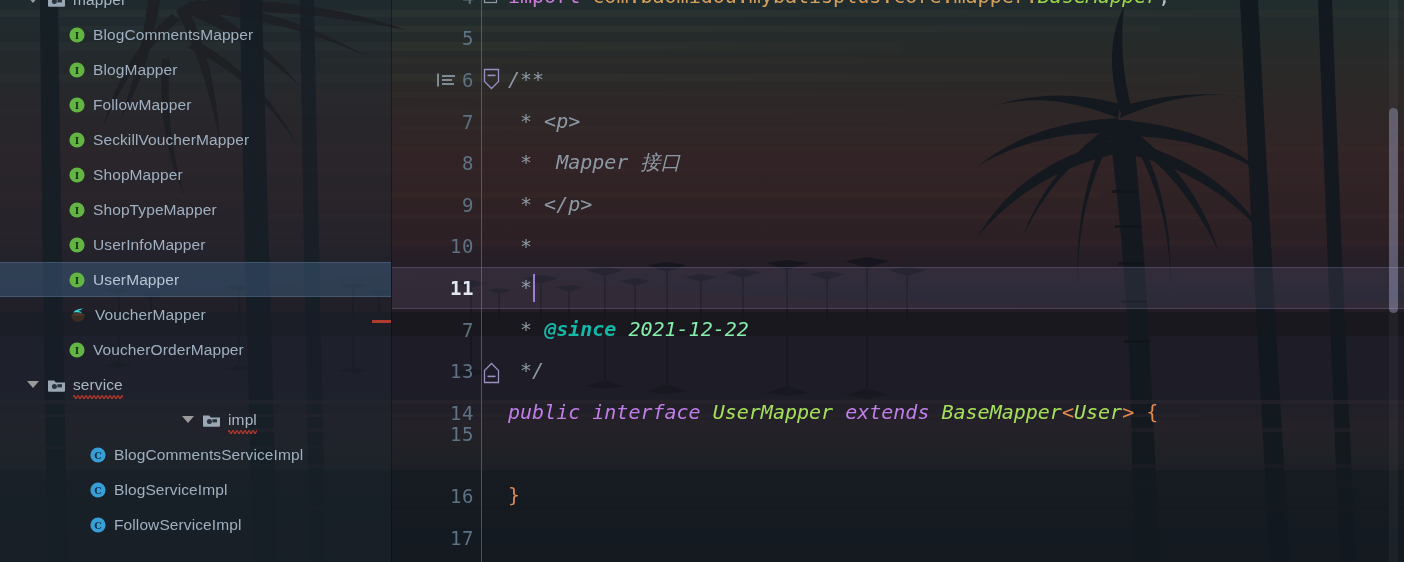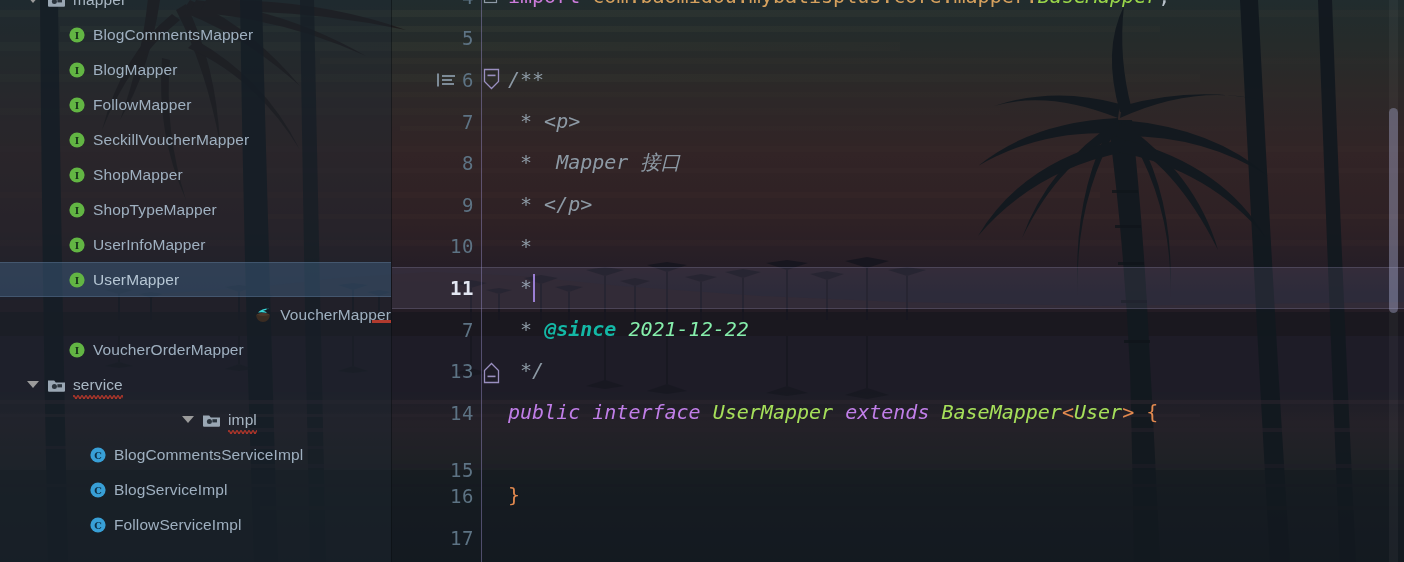--- a/index.html
+++ b/index.html
@@ -496,21 +496,21 @@
         <div class="tree-row selected" style="position: absolute; left: 0px; right: 0px; top: 262px; padding-left: 47px;">
           <span class="twisty hidden" style="margin-right: 8px;"></span>
           <span style="display: flex; align-items: center;">
             <svg class="ico" width="18" height="18" viewBox="0 0 18 18">
               <circle cx="9" cy="9" r="7.6" fill="#62b543"></circle>
               <text x="9" y="12.6" text-anchor="middle" font-family="DejaVu Serif, serif" font-size="9.5" font-weight="700" fill="#16301a">I</text>
             </svg>
           </span>
           <span class="tree-label">UserMapper</span>
         </div>
-        <div class="tree-row" style="position: absolute; left: 0px; right: 0px; top: 297px; padding-left: 22px; justify-content: flex-end;">
+        <div class="tree-row" style="position: absolute; left: 0px; right: 0px; top: 297px; padding-left: 47px;">
           <span class="twisty hidden" style="margin-right: 8px;"></span>
           <span style="display: flex; align-items: center;">
             <svg class="ico" width="20" height="18" viewBox="0 0 20 18">
               <path d="M3 9 q7 -4 14 0 q-1 7 -7 7 q-6 0 -7 -7z" fill="#3a2c22"></path>
               <path d="M3.5 8.6 q7 -3.6 13.4 0 q-6.8 3 -13.4 0z" fill="#4b382b"></path>
               <path d="M5 6.6 q4 -4.4 11 -4.2 q-3.2 2 -6 2.4 q2.6 .6 4 2.2 q-4.6 -1.2 -9 -.4z" fill="#39d6d6"></path>
               <circle cx="14.6" cy="3.2" r="1" fill="#16262b"></circle>
             </svg>
           </span>
           <span class="tree-label">VoucherMapper</span>
@@ -692,21 +692,21 @@
           </div>
           <div class="code"><span class="t-comment"> */</span></div>
         </div>
         <div class="ed-line" style="position: absolute; left: 0px; right: 0px; top: 392px;">
           <div class="gutter">
             <span class="lineno">14</span>
           </div>
           <div class="fold-col"></div>
           <div class="code"><span class="t-keyword">public interface </span><span class="t-type">UserMapper</span><span class="t-keyword"> extends </span><span class="t-type">BaseMapper</span><span class="t-brace">&lt;</span><span class="t-type">User</span><span class="t-brace">&gt; {</span></div>
         </div>
-        <div class="ed-line" style="position: absolute; left: 0px; right: 0px; top: 449px; text-align: center;">
+        <div class="ed-line" style="position: absolute; left: 0px; right: 0px; top: 413px; text-align: center;">
           <div class="gutter">
             <span class="lineno">15</span>
           </div>
           <div class="fold-col"></div>
           <div class="code"></div>
         </div>
         <div class="ed-line" style="position: absolute; left: 0px; right: 0px; top: 475.2px;">
           <div class="gutter">
             <span class="lineno">16</span>
           </div>

